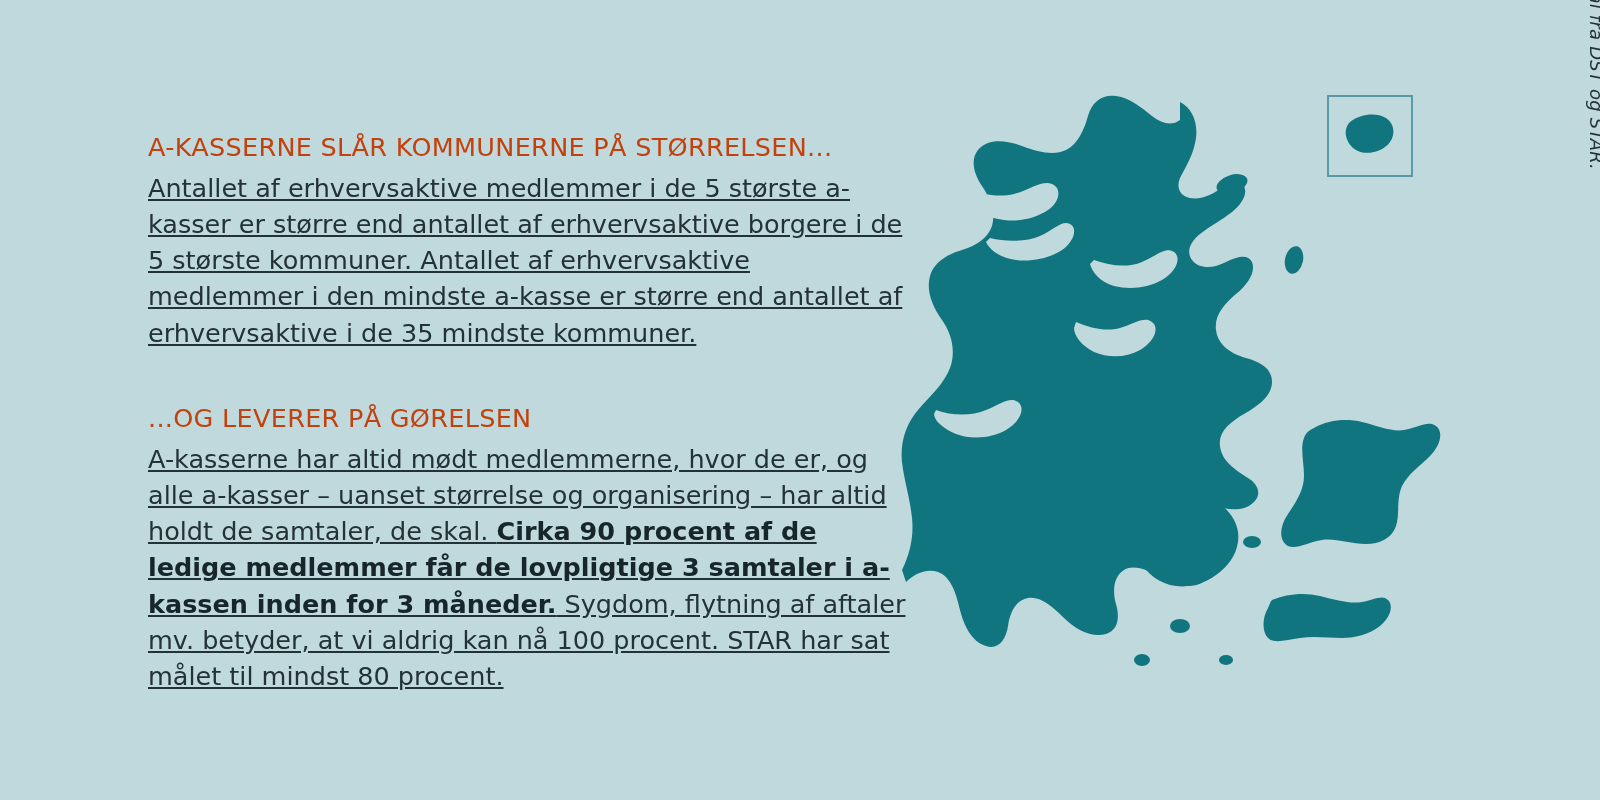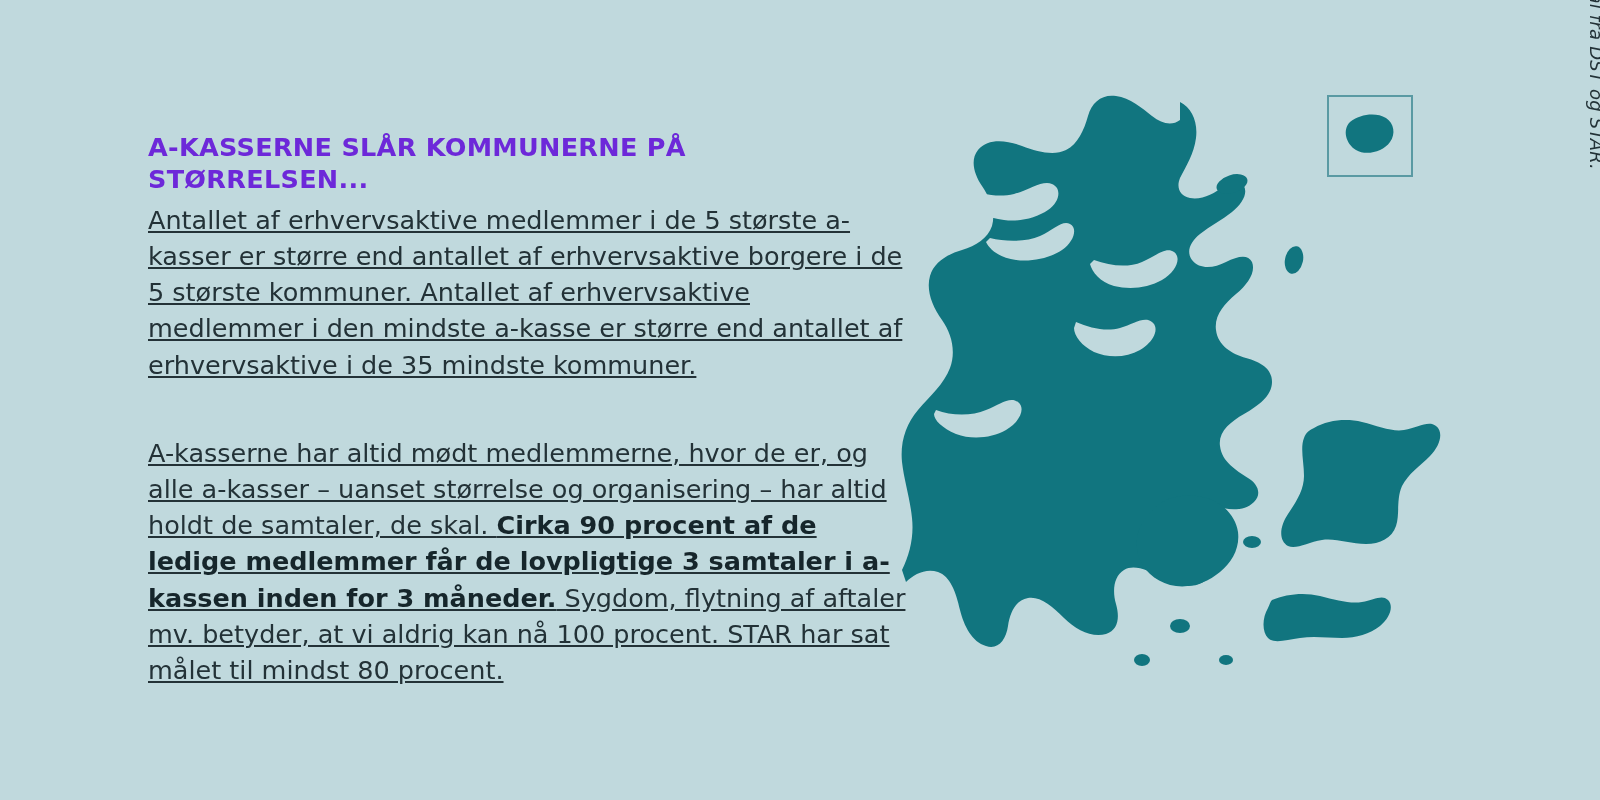--- a/index.html
+++ b/index.html
@@ -25,22 +25,22 @@
     position: absolute;
     left: 148px;
     top: 132px;
     width: 760px;
   }
 
   .block { margin-bottom: 0; }
   .block.second { margin-top: 52px; }
 
   .heading {
-    color: #6d28d9;
-    font-weight: bold;
+    color: #c2410c;
+    font-weight: normal;
     font-size: 25.5px;
     letter-spacing: 0.3px;
     line-height: 1.25;
     margin: 0 0 6px 0;
     font-family: "DejaVu Sans", "Liberation Sans", sans-serif;
   }
 
   .body-text {
     color: #233237;
     font-size: 25.5px;
@@ -92,20 +92,21 @@
 <div class="canvas">
 
   <div class="text-col">
 
     <div class="block first">
       <h2 class="heading">A-KASSERNE SLÅR KOMMUNERNE PÅ STØRRELSEN...</h2>
       <p class="body-text">Antallet af erhvervsaktive medlemmer i de 5 største a-kasser er større end antallet af erhvervsaktive borgere i de 5 største kommuner. Antallet af erhvervsaktive medlemmer i den mindste a-kasse er større end antallet af erhvervsaktive i de 35 mindste kommuner.</p>
     </div>
 
     <div class="block second">
+      <h2 class="heading">...OG LEVERER PÅ GØRELSEN</h2>
       <p class="body-text"><span>A-kasserne har altid mødt medlemmerne, hvor de er, og alle a-kasser – uanset størrelse og organisering – har altid holdt de samtaler, de skal. </span><b>Cirka 90 procent af de ledige medlemmer får de lovpligtige 3 samtaler i a-kassen inden for 3 måneder.</b><span> Sygdom, flytning af aftaler mv. betyder, at vi aldrig kan nå 100 procent. STAR har sat målet til mindst 80 procent.</span></p>
     </div>
 
   </div>
 
   <div class="map-wrap">
     <svg viewBox="0 0 620 640" xmlns="http://www.w3.org/2000/svg" aria-label="Map of Denmark">
       <g fill="#11757f">
 
         <path d="M300,32 C312,38 318,52 316,68 C314,84 306,96 300,108

